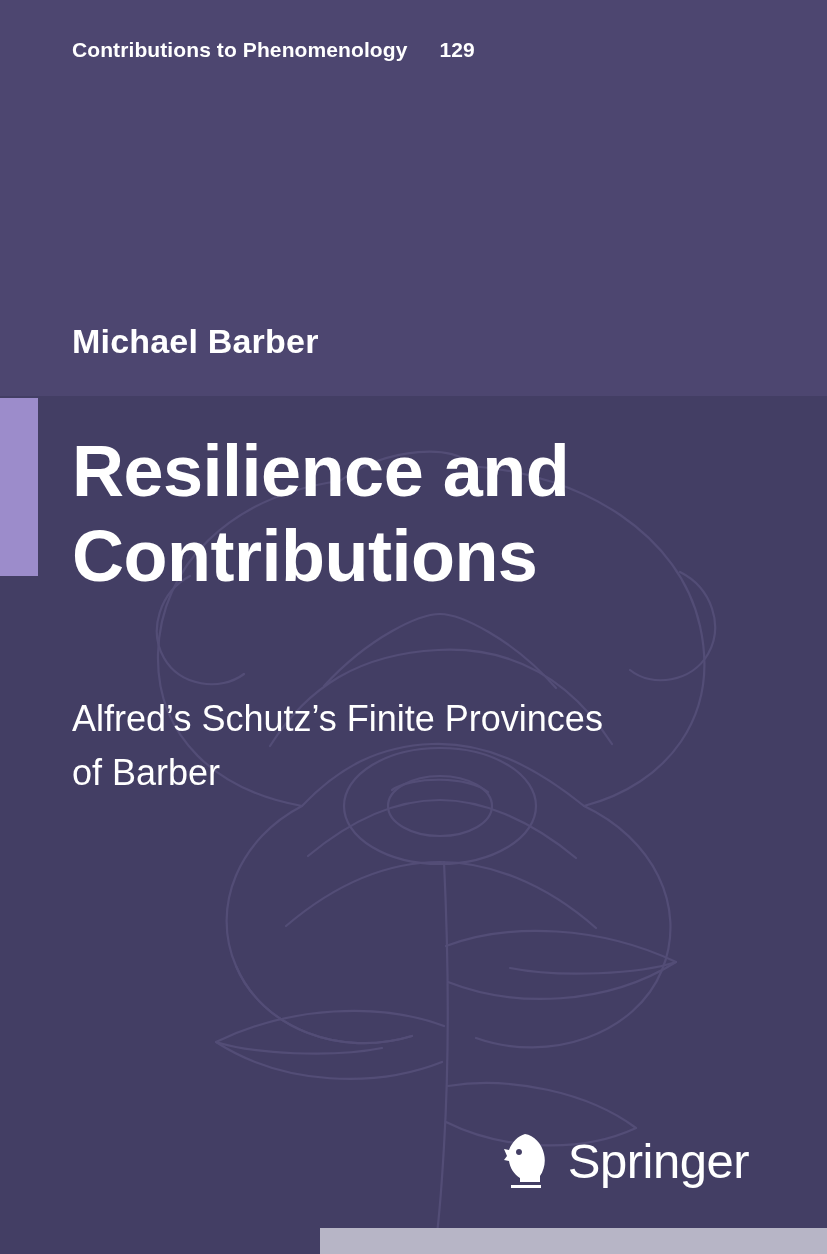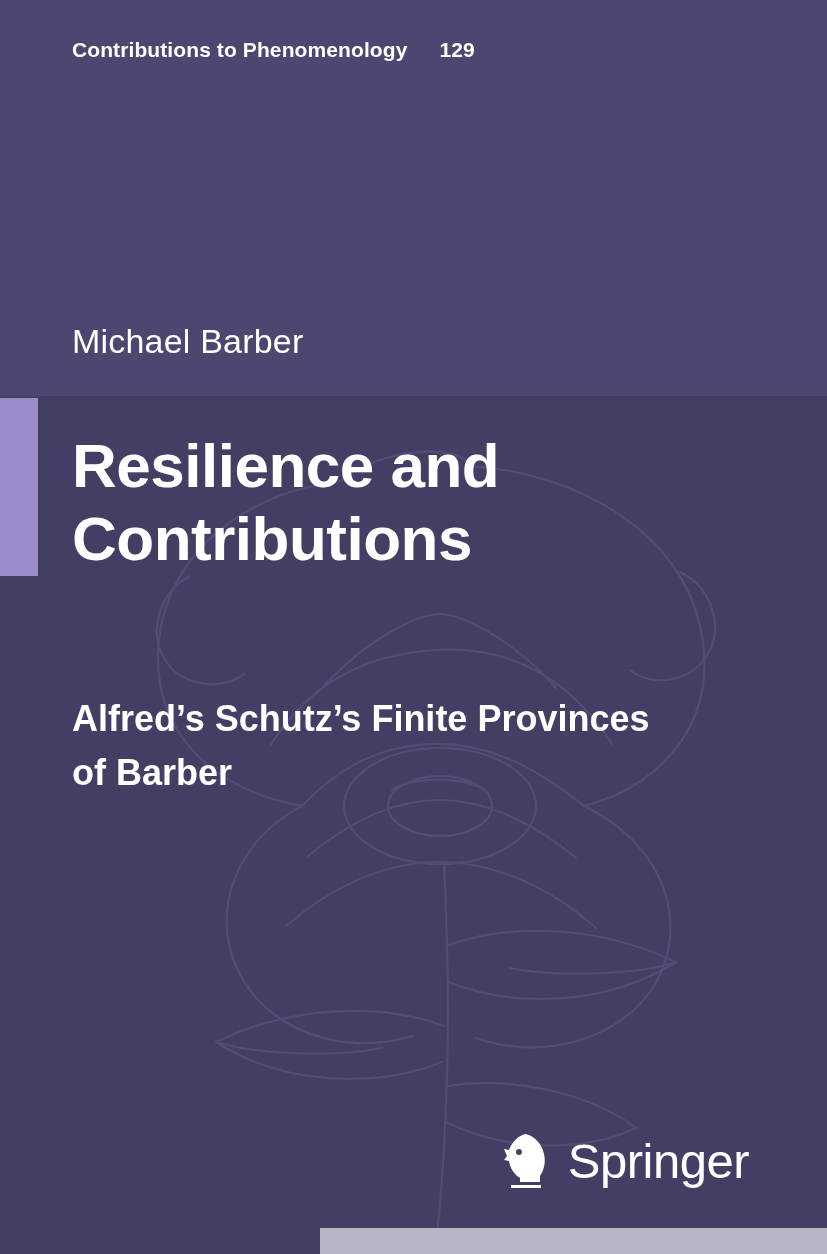--- a/index.html
+++ b/index.html
@@ -39,21 +39,21 @@
   }
   .series-number {
     margin-left: 32px;
   }
   .author {
     position: absolute;
     left: 72px;
     top: 322px;
     color: #ffffff;
     font-size: 34px;
-    font-weight: normal;
+    font-weight: bold;
     letter-spacing: 0.2px;
     z-index: 5;
   }
   
   .lower {
     position: absolute;
     left: 0; top: 396px;
     width: 827px;
     height: 858px;
     background: #433e64;
@@ -95,36 +95,36 @@
     background: #b7b5c6;
     z-index: 6;
   }
   
   .title {
     position: absolute;
     left: 72px;
     top: 33px;
     width: 700px;
     color: #ffffff;
-    font-size: 62px;
+    font-size: 72px;
     line-height: 1.18;
     font-weight: bold;
     letter-spacing: -0.5px;
     z-index: 5;
   }
   .title .line { display: block; }
   .subtitle {
     position: absolute;
     left: 72px;
     top: 296px;
     width: 640px;
     color: #ffffff;
     font-size: 36px;
     line-height: 1.5;
-    font-weight: bold;
+    font-weight: normal;
     z-index: 5;
   }
   .subtitle .line { display: block; }
   
   .logo {
     position: absolute;
     right: 78px;
     bottom: 62px;
     display: flex;
     align-items: center;

